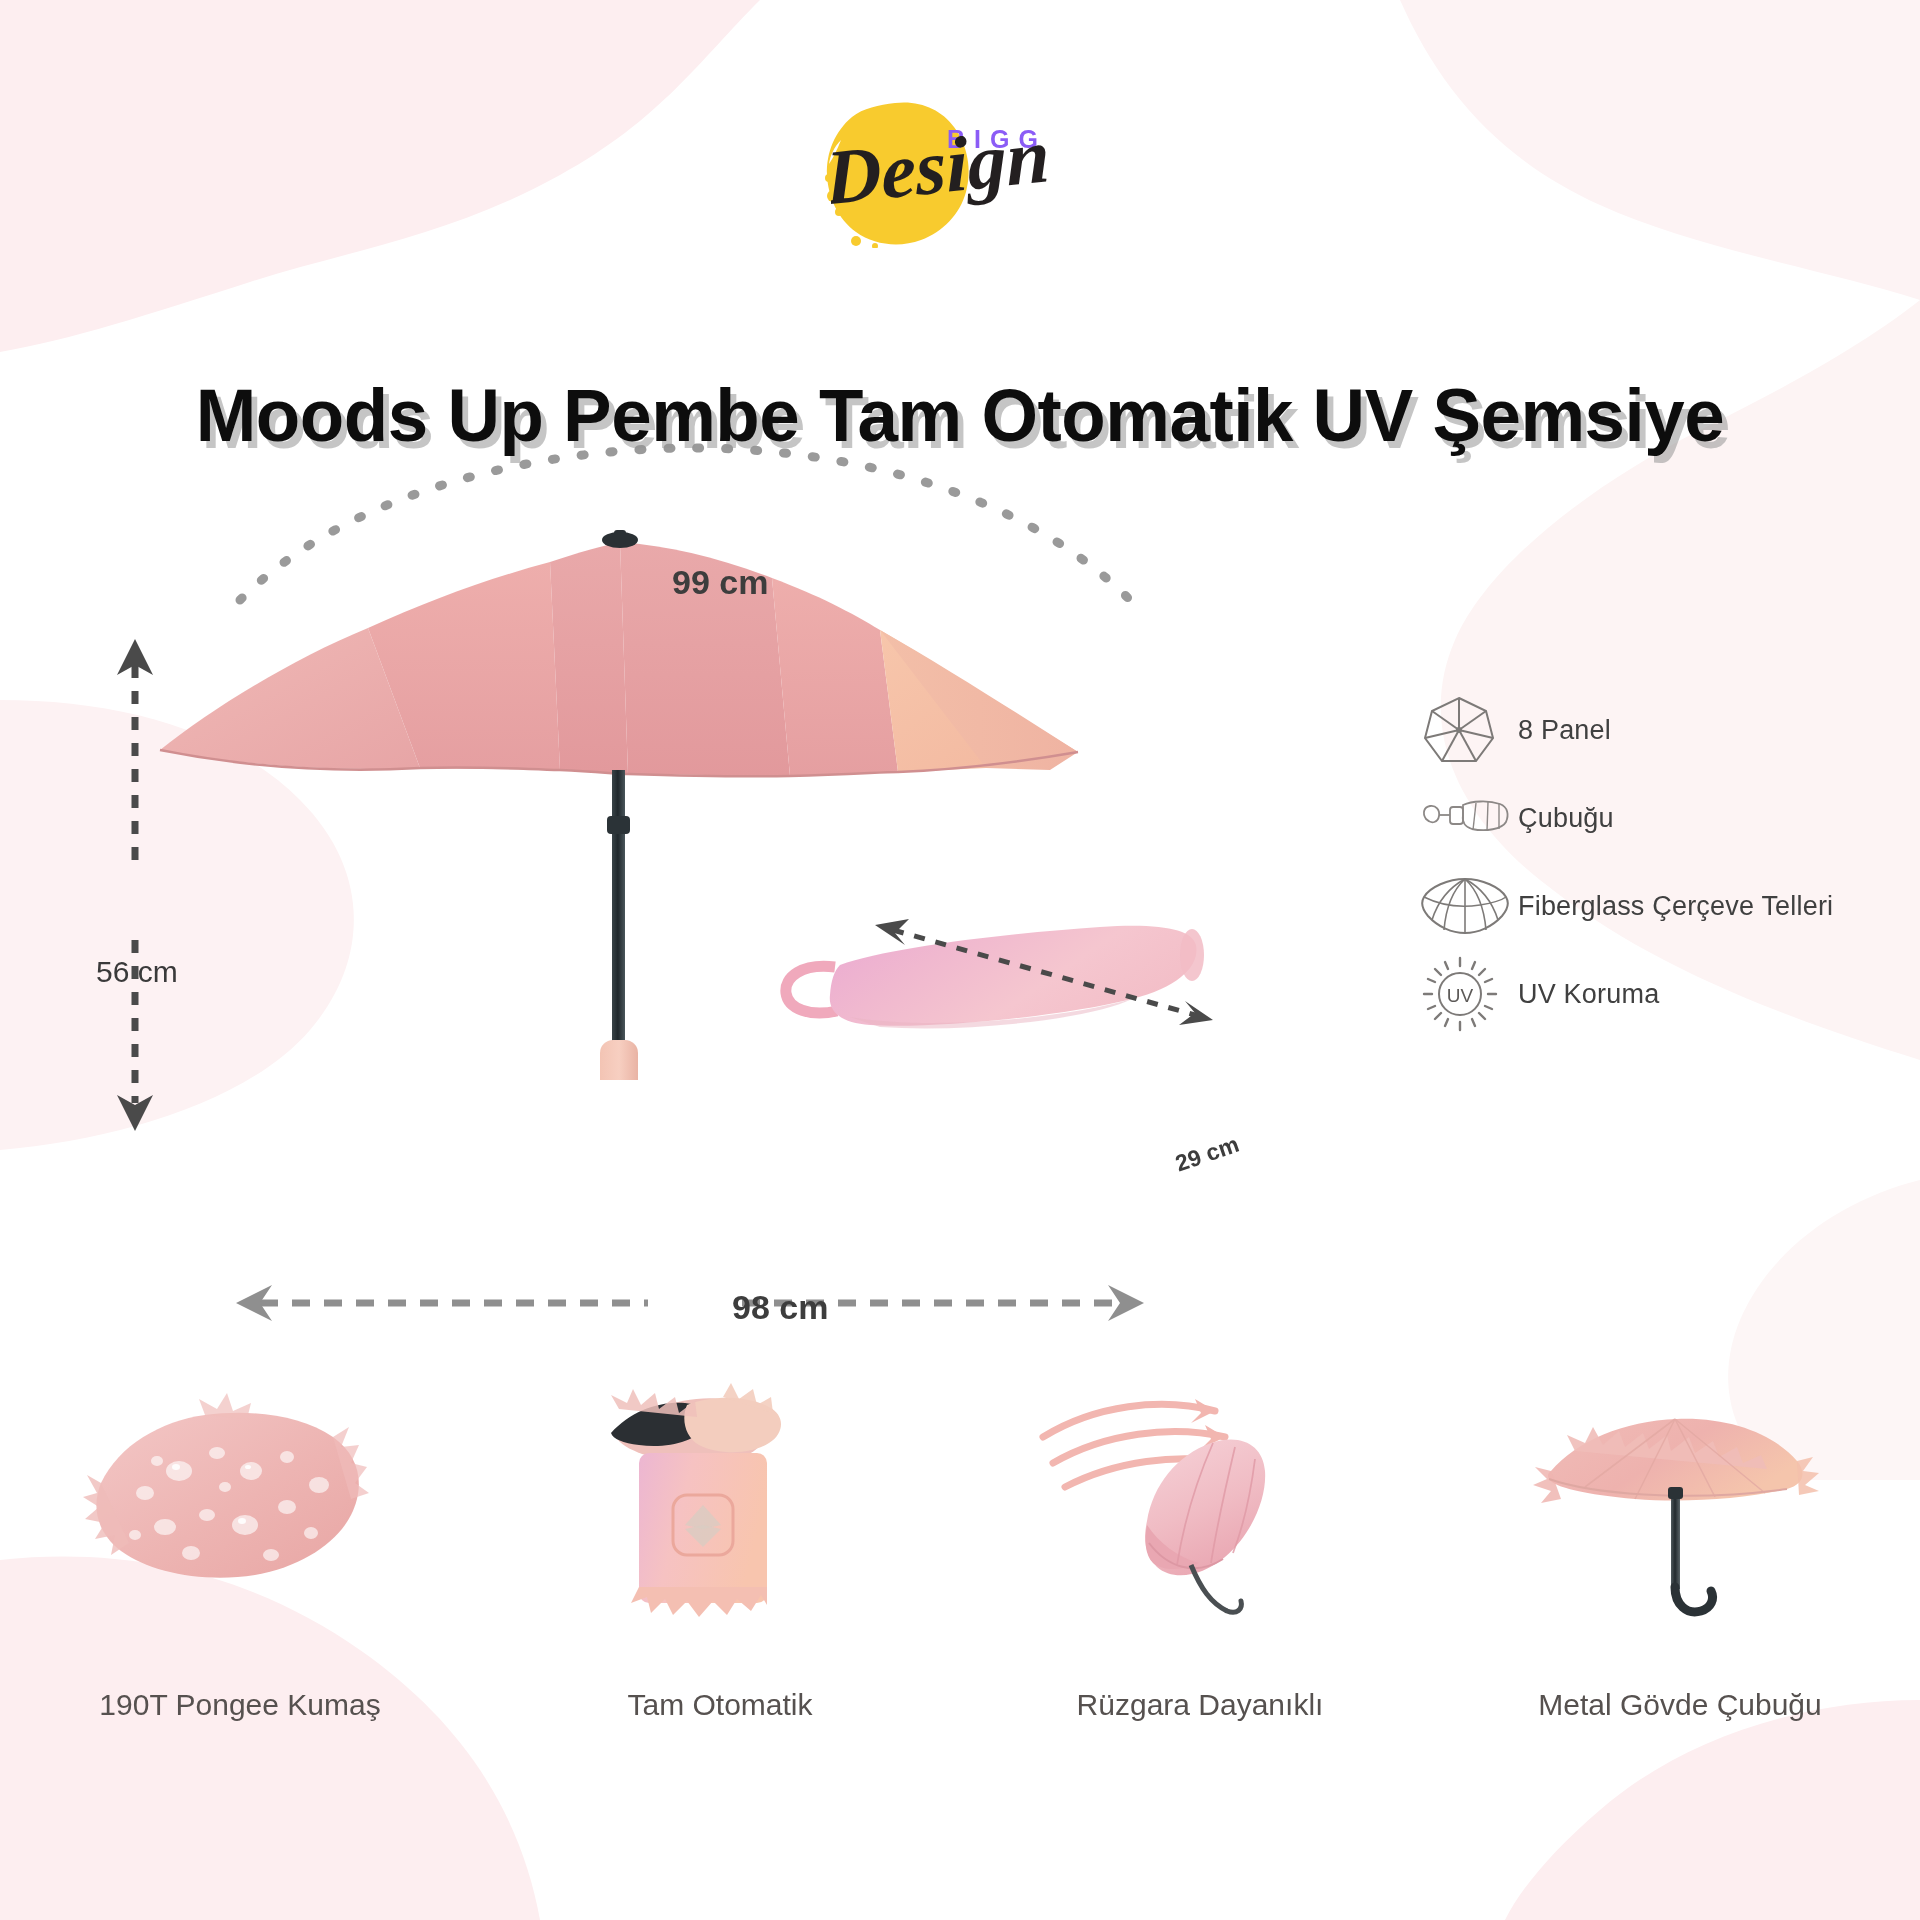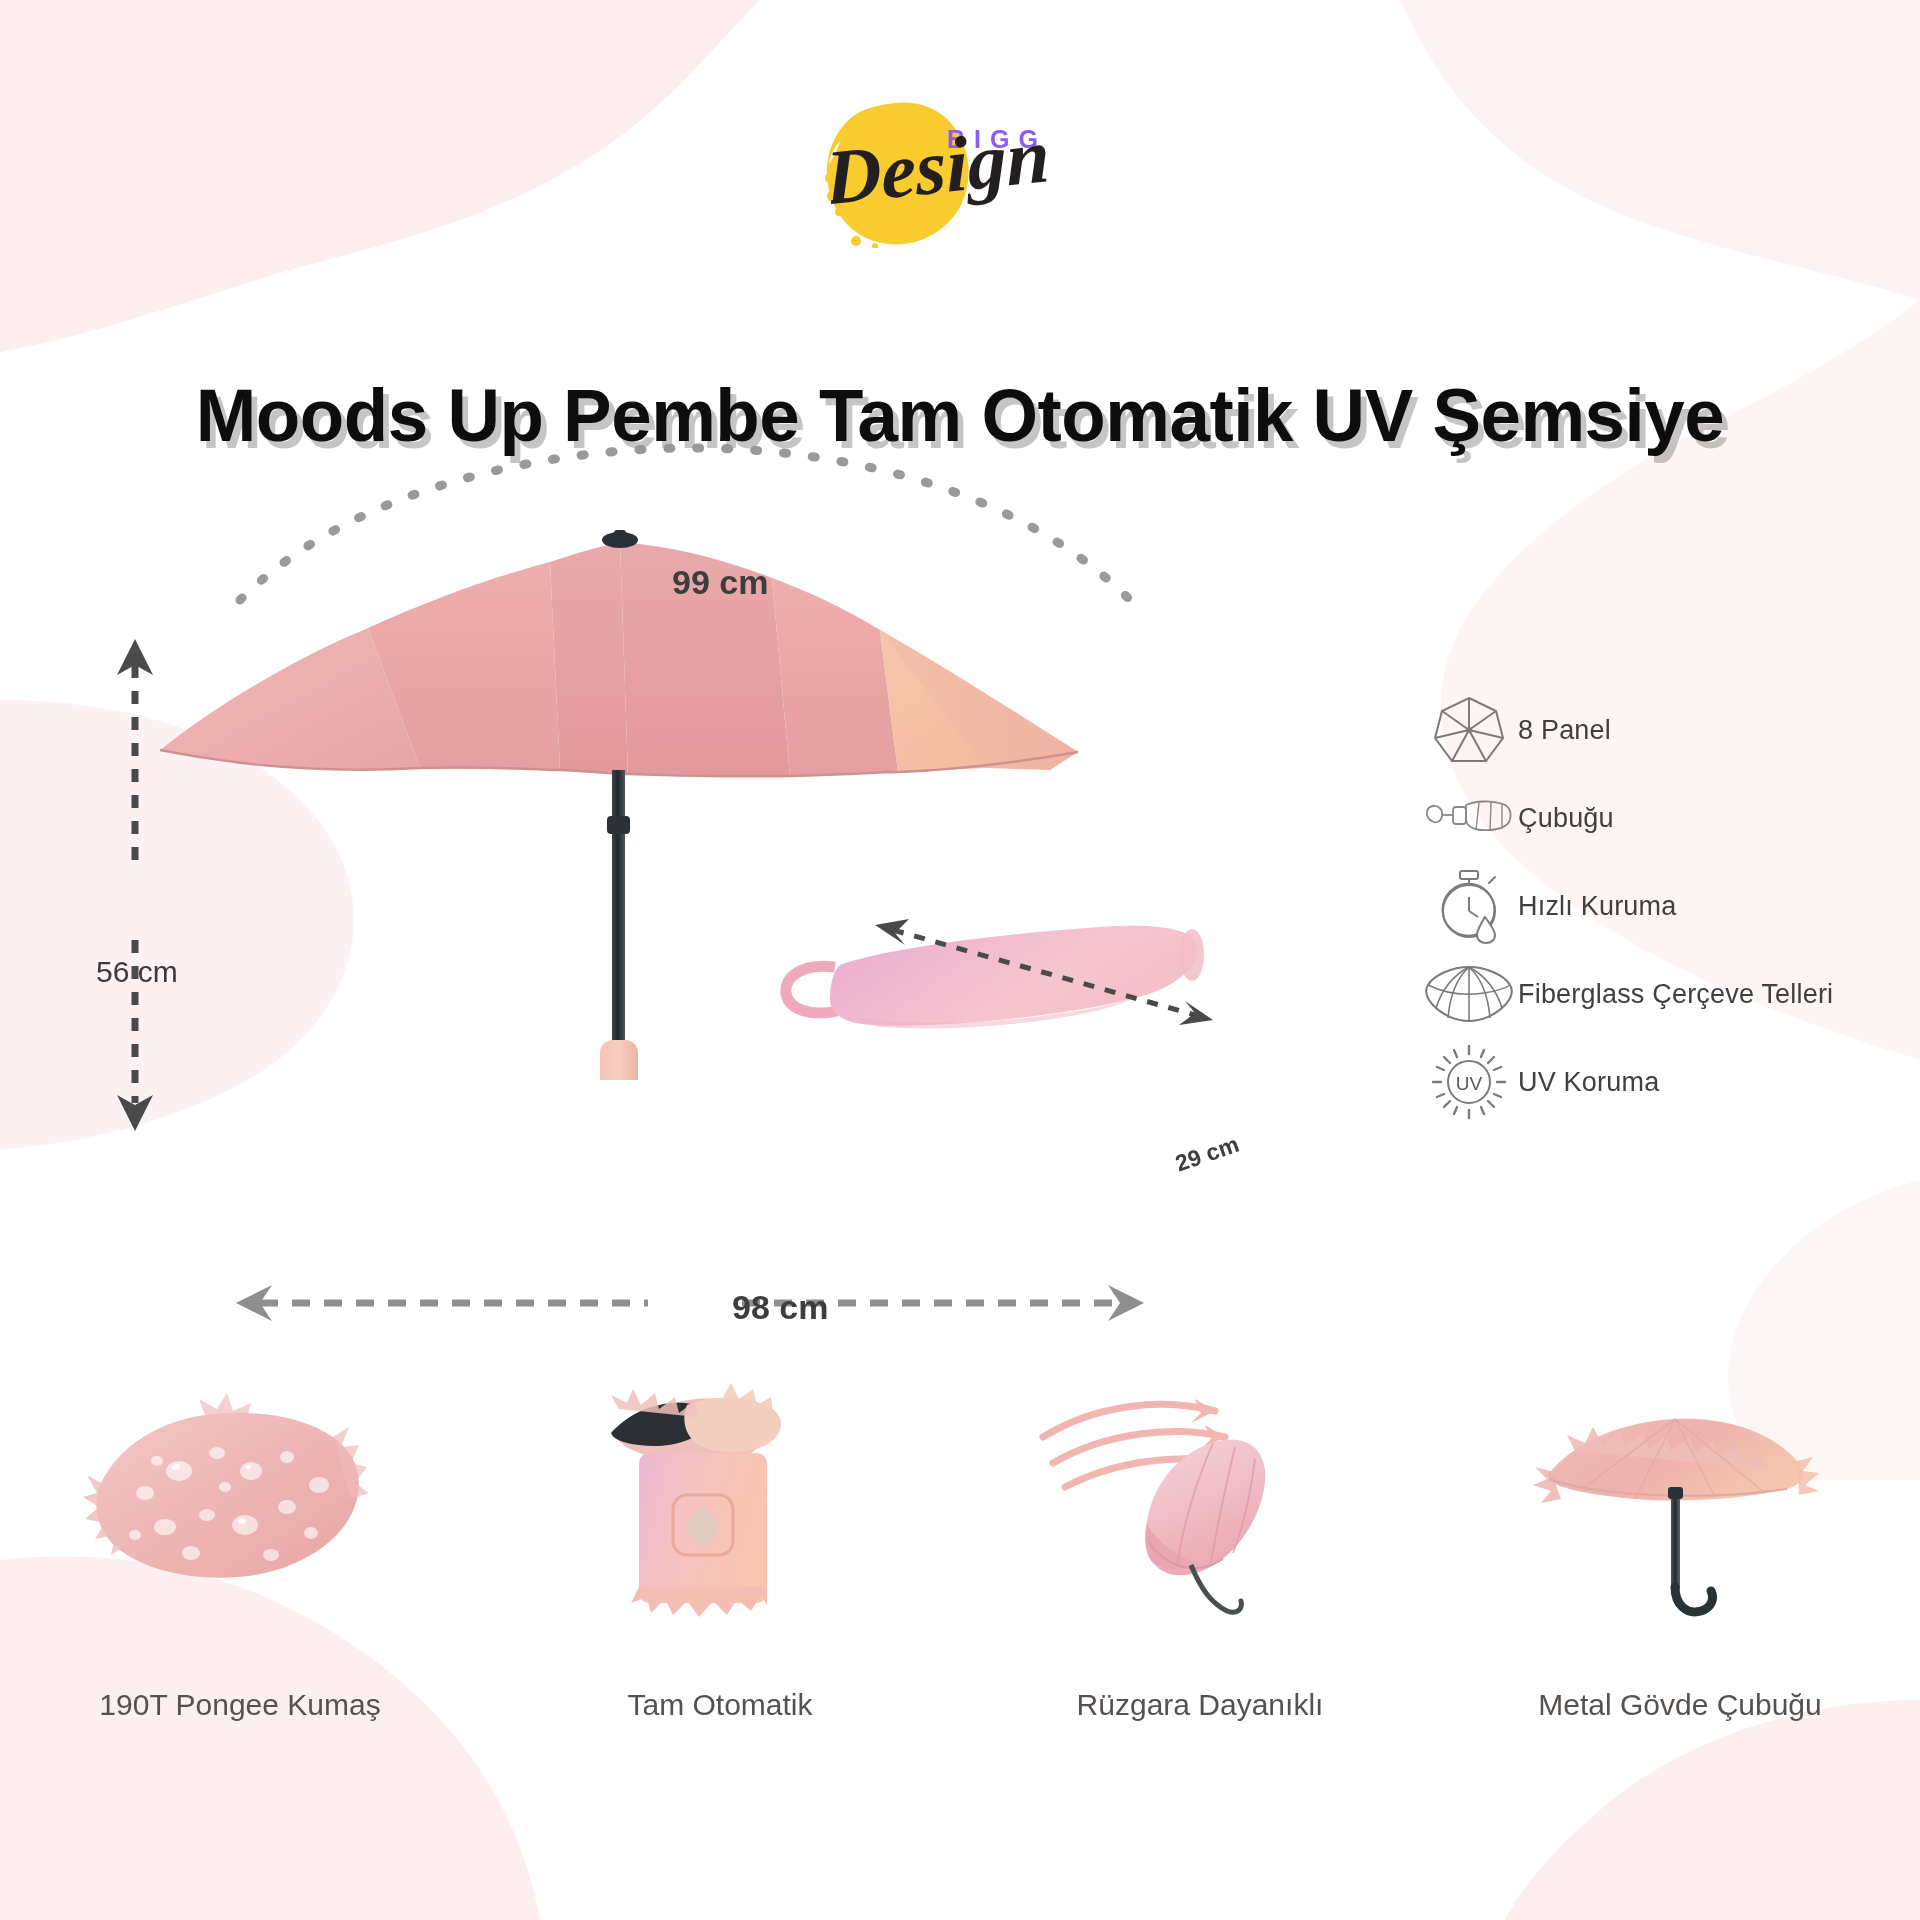--- a/index.html
+++ b/index.html
@@ -152,21 +152,20 @@
     align-items: center;
     height: 84px;
     margin-bottom: 4px;
   }
   .feature-icon {
     width: 98px;
     height: 76px;
     flex: 0 0 98px;
     display: flex;
     align-items: center;
-    justify-content: center;
   }
   .feature-label {
     font-size: 27px;
     color: #404040;
     font-family: "Liberation Sans", sans-serif;
     letter-spacing: 0.2px;
     white-space: nowrap;
   }
 
   
@@ -387,36 +386,20 @@
         <path d="M43,10 C52,6 68,5 80,9 C88,12 89,20 86,27 C82,34 66,37 52,34
                  C45,32 42,27 43,20 Z" fill="none" stroke="#8c8886" stroke-width="1.8"></path>
         <line x1="56" y1="8" x2="53" y2="35" stroke="#8c8886" stroke-width="1.4"></line>
         <line x1="68" y1="7" x2="67" y2="36" stroke="#8c8886" stroke-width="1.4"></line>
         <line x1="79" y1="9" x2="79" y2="34" stroke="#8c8886" stroke-width="1.4"></line>
       </svg>
     </span>
     <span class="feature-label">Çubuğu</span>
   </div>
 
-  <div class="feature-row">
-    <span class="feature-icon">
-      <svg width="76" height="78" viewBox="0 0 76 78">
-        <rect x="29" y="4" width="18" height="8" rx="2" fill="none" stroke="#7d7a78" stroke-width="2"></rect>
-        <line x1="38" y1="12" x2="38" y2="18" stroke="#7d7a78" stroke-width="2"></line>
-        <line x1="58" y1="16" x2="64" y2="10" stroke="#7d7a78" stroke-width="2" stroke-linecap="round"></line>
-        <path d="M55,62 A26,26 0 1 0 20,62 A26,26 0 0 0 55,62" fill="none" stroke="#7d7a78" stroke-width="2"></path>
-        <circle cx="38" cy="44" r="26" fill="none" stroke="#7d7a78" stroke-width="2"></circle>
-        <line x1="38" y1="44" x2="38" y2="30" stroke="#7d7a78" stroke-width="2"></line>
-        <line x1="38" y1="44" x2="47" y2="50" stroke="#7d7a78" stroke-width="2"></line>
-        <path d="M54,50 C60,58 64,64 64,68 C64,73 60,76 55,76
-                 C50,76 46,73 46,68 C46,64 49,58 54,50 Z" fill="#ffffff" stroke="#7d7a78" stroke-width="2"></path>
-      </svg>
-    </span>
-    <span class="feature-label">Hızlı Kuruma</span>
-  </div>
 
   <div class="feature-row">
     <span class="feature-icon">
       <svg width="90" height="62" viewBox="0 0 90 62">
         <path d="M45,4 C62,4 80,12 86,22 C89,27 88,34 82,41
                  C72,52 58,58 45,58 C32,58 18,52 8,41
                  C2,34 1,27 4,22 C10,12 28,4 45,4 Z" fill="none" stroke="#7d7a78" stroke-width="2"></path>
         <line x1="45" y1="4" x2="45" y2="58" stroke="#7d7a78" stroke-width="1.6"></line>
         <path d="M45,4 C30,12 18,26 12,45" fill="none" stroke="#7d7a78" stroke-width="1.6"></path>
         <path d="M45,4 C34,14 26,32 24,55" fill="none" stroke="#7d7a78" stroke-width="1.6"></path>

